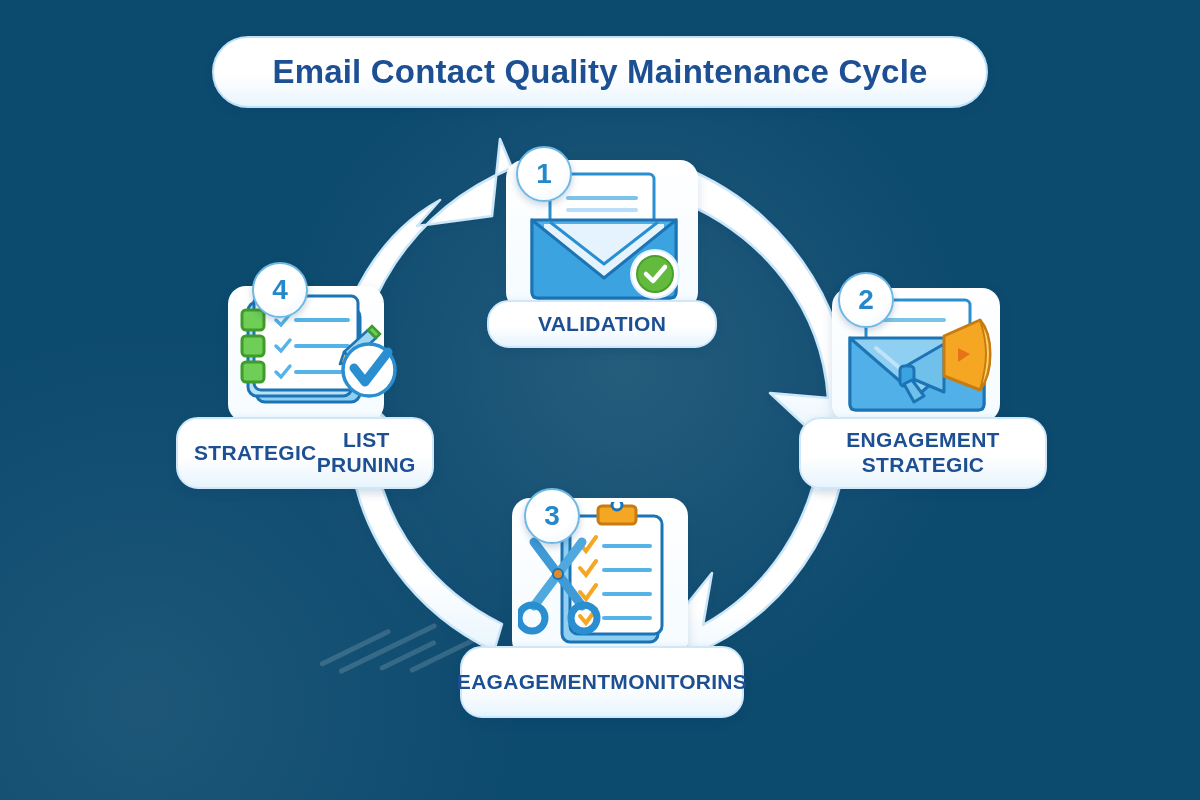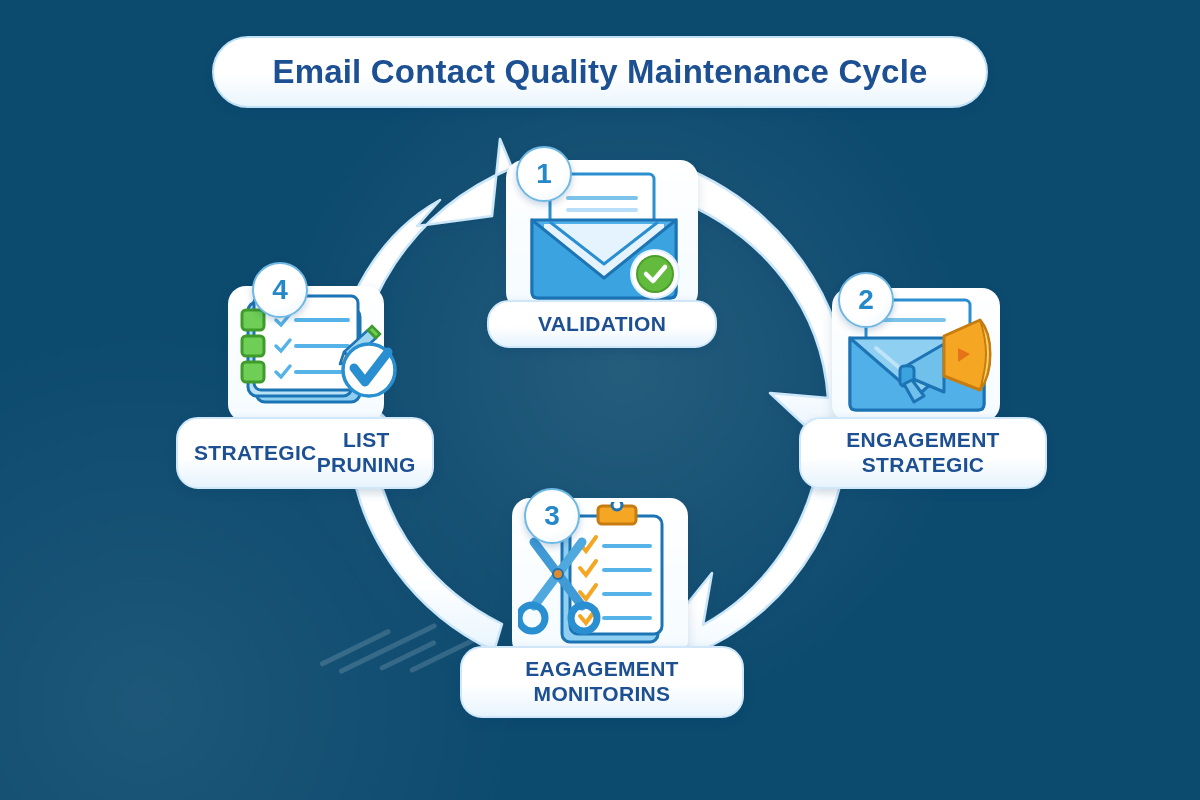--- a/index.html
+++ b/index.html
@@ -300,21 +300,21 @@
         <circle cx="14" cy="116" r="13" fill="none" stroke="#2a8fd0" stroke-width="7"></circle>
         <circle cx="66" cy="116" r="13" fill="none" stroke="#2a8fd0" stroke-width="7"></circle>
         <circle cx="40" cy="72" r="5" fill="#e08b2a" stroke="#1c74b5" stroke-width="2"></circle>
       </g>
     </svg>
 
     <div class="badge" style="left:524px; top:488px;">
       <span>3</span>
     </div>
 
-    <div class="label-pill two-line" style="left:460px; top:646px; width:284px; height:72px; flex-direction:column;">
+    <div class="label-pill two-line" style="left:460px; top:646px; width:284px; height:72px; ">
       <span>EAGAGEMENT</span>
       <span>MONITORINS</span>
     </div>
   </div>
 
   <div class="node">
 
     <div class="icon-card" style="left:228px; top:286px; width:156px; height:136px;">
     </div>
 

